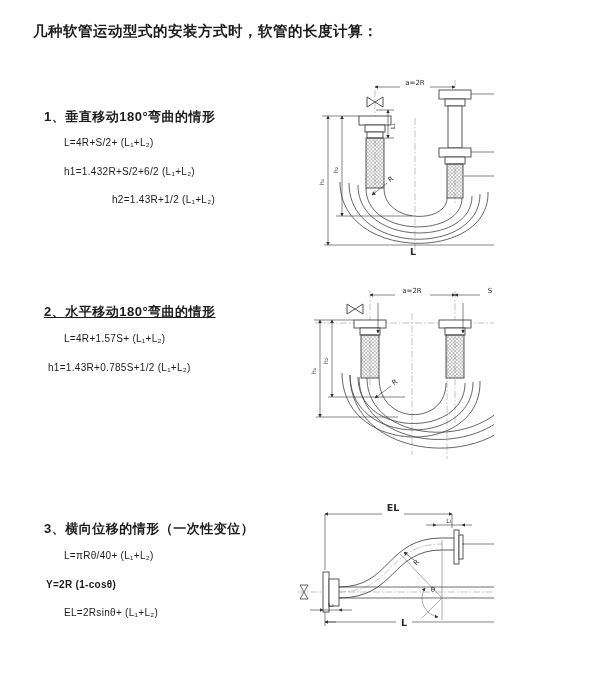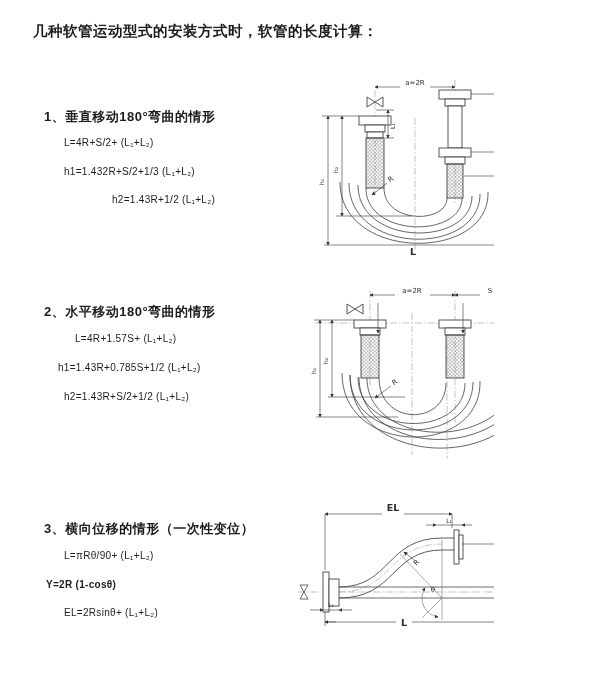--- a/index.html
+++ b/index.html
@@ -18,30 +18,29 @@
 </style>
 </head>
 <body>
 
 <div id="page">
 
   <div class="abs title" style="left:33px;top:22px;">几种软管运动型式的安装方式时，软管的长度计算：</div>
 
   <div class="abs heading" style="left:44px;top:108px;">1、垂直移动180°弯曲的情形</div>
   <div class="abs formula" style="left:64px;top:137px;">L=4R+S/2+ (L₁+L₂)</div>
-  <div class="abs formula" style="left:64px;top:166px;">h1=1.432R+S/2+1/3 (L₁+L₂)</div>
+  <div class="abs formula" style="left:64px;top:166px;">h1=1.432R+S/2+6/2 (L₁+L₂)</div>
   <div class="abs formula" style="left:64px;top:194px;margin-left:48px;">h2=1.43R+1/2 (L₁+L₂)</div>
 
-  <div class="abs heading" style="left:44px;top:303px;">2、水平移动180°弯曲的情形</div>
-  <div class="abs formula" style="left:64px;top:333px;margin-left:11px;">L=4R+1.57S+ (L₁+L₂)</div>
-  <div class="abs formula" style="left:58px;top:362px;">h1=1.43R+0.785S+1/2 (L₁+L₂)</div>
-  <div class="abs formula" style="left:64px;top:391px;">h2=1.43R+S/2+1/2 (L₁+L₂)</div>
+  <div class="abs heading" style="left:44px;top:303px;text-decoration:underline;">2、水平移动180°弯曲的情形</div>
+  <div class="abs formula" style="left:64px;top:333px;">L=4R+1.57S+ (L₁+L₂)</div>
+  <div class="abs formula" style="left:48px;top:362px;">h1=1.43R+0.785S+1/2 (L₁+L₂)</div>
 
   <div class="abs heading" style="left:44px;top:520px;">3、横向位移的情形（一次性变位）</div>
-  <div class="abs formula" style="left:64px;top:550px;">L=πRθ/90+ (L₁+L₂)</div>
+  <div class="abs formula" style="left:64px;top:550px;">L=πRθ/40+ (L₁+L₂)</div>
   <div class="abs formula" style="left:46px;top:579px;font-weight:bold;">Y=2R (1-cosθ)</div>
   <div class="abs formula" style="left:64px;top:607px;">EL=2Rsinθ+ (L₁+L₂)</div>
 
   <svg class="abs" style="left:312px;top:72px;" width="275" height="185" viewBox="0 0 275 185">
     <defs>
       <marker id="ar1" viewBox="0 0 8 8" refX="7" refY="4" markerWidth="6.5" markerHeight="6.5" orient="auto-start-reverse">
         <path d="M0,0 L8,4 L0,8 Z" fill="#333"></path>
       </marker>
       <pattern id="ht1" width="3.5" height="3.5" patternUnits="userSpaceOnUse">
         <path d="M0,3.5 L3.5,0 M0,0 L3.5,3.5" stroke="#8a8a8a" stroke-width="0.5"></path>

